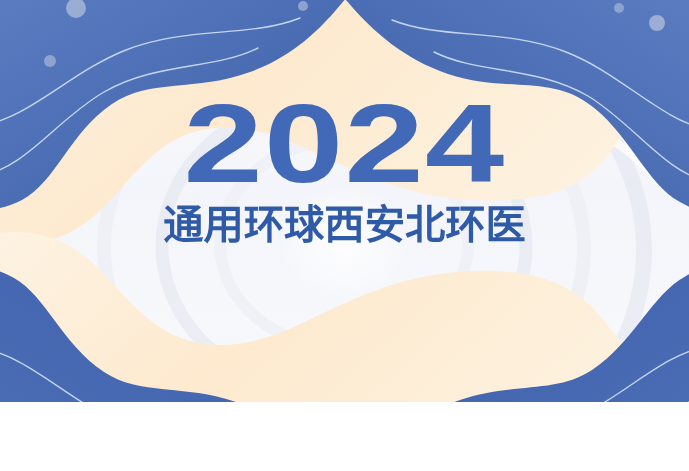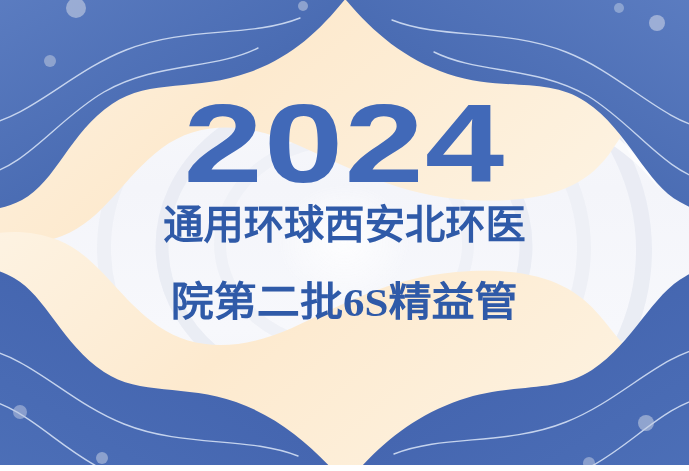--- a/index.html
+++ b/index.html
@@ -5,21 +5,21 @@
 <style>
   html, body {
     margin: 0;
     padding: 0;
     background: #ffffff;
   }
 
   #poster {
     position: relative;
     width: 689px;
-    height: 465px;
+    height: 402px;
     overflow: hidden;
     background: #f7f8fc;
     font-family: "Liberation Sans", "DejaVu Sans", sans-serif;
     user-select: none;
   }
 
   
   #bg-art {
     position: absolute;
     inset: 0;
@@ -218,18 +218,17 @@
 
     </g>
   </svg>
 
   <div id="text-block">
 
     <div class="headline-year"><span style="display: inline-block; white-space: nowrap; transform: scaleX(1.27194); transform-origin: center center;">2024</span></div>
 
     <div class="headline-line" id="line-1"><span style="display: inline-block; white-space: nowrap; transform: scaleX(0.981787); transform-origin: center center;">通用环球西安北环医</span></div>
 
-    <div class="headline-line" id="line-2"><span style="display: inline-block; white-space: nowrap; transform: scaleX(1.04992); transform-origin: center center;">院第二批6S精益管</span></div>
 
 
   </div>
 
 </div>
 
 </body></html>

